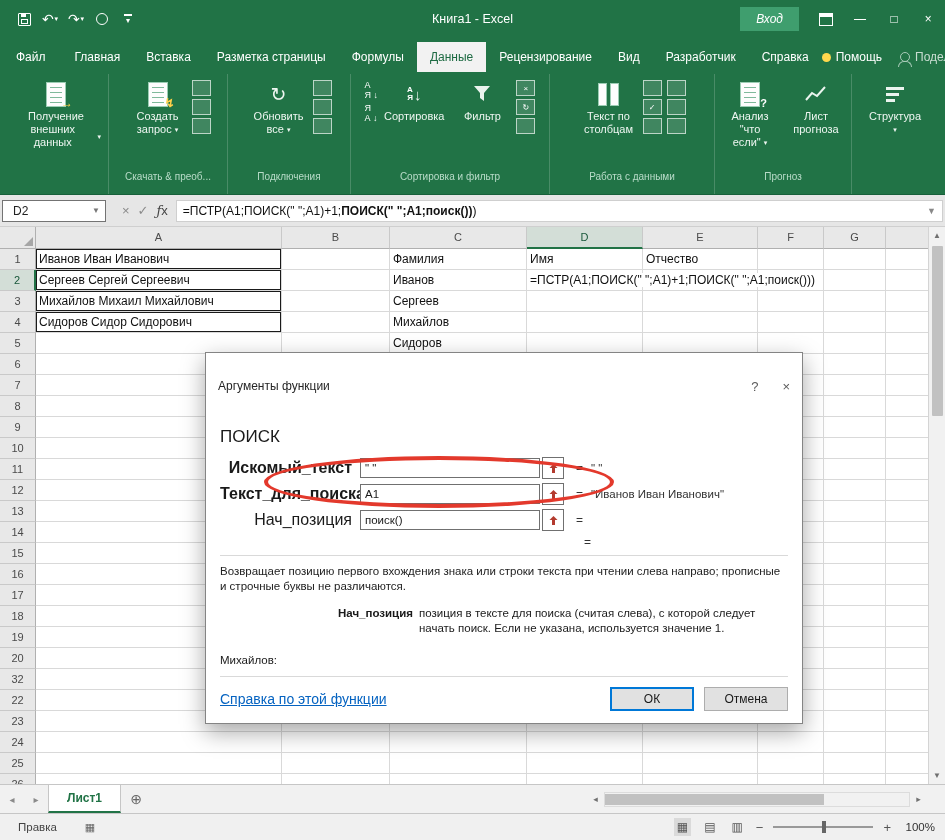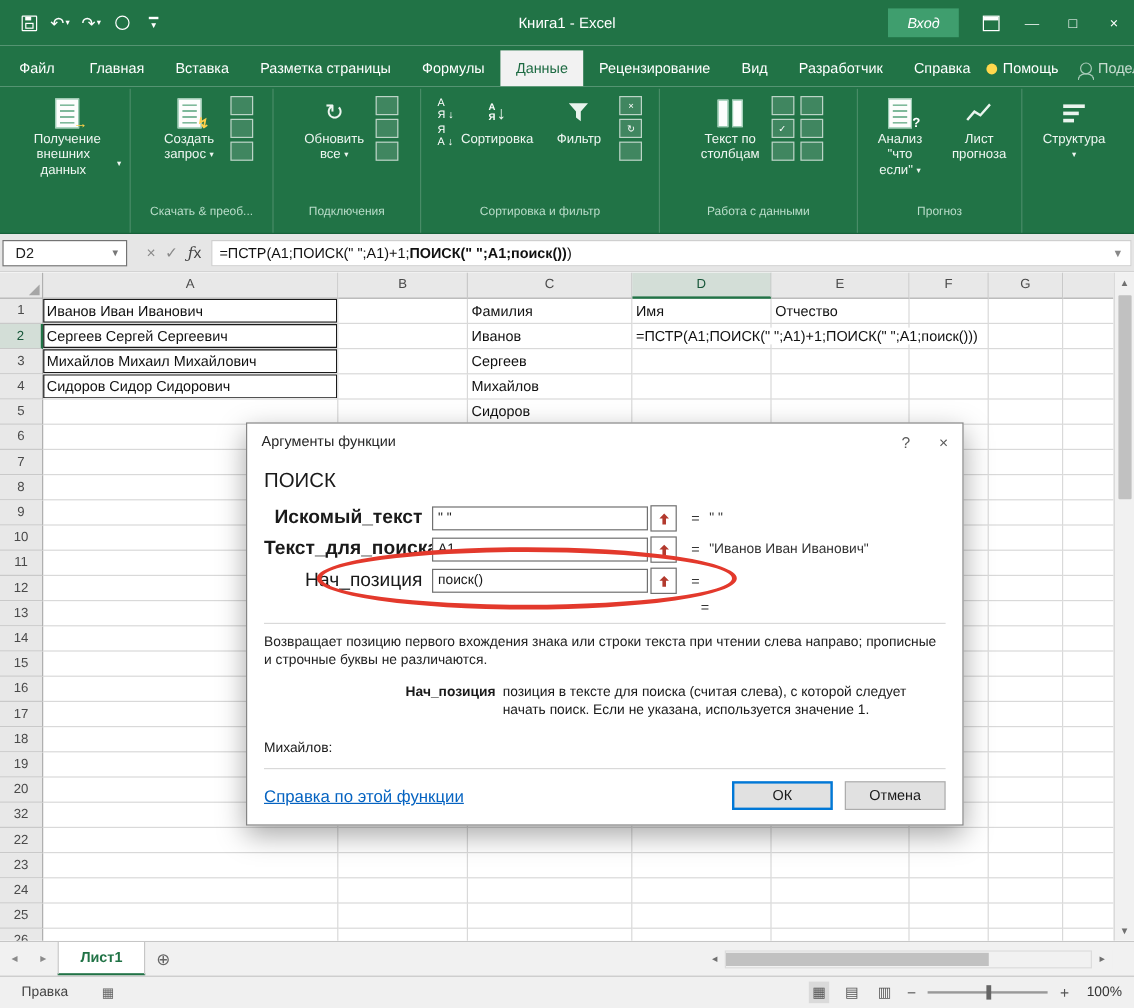--- a/index.html
+++ b/index.html
@@ -114,21 +114,21 @@
   .sb-right{margin-left:auto;display:flex;align-items:center;gap:10px;}
   .viewbtn{font-size:12px;color:#555;padding:2px 3px;}
   .viewbtn.active{background:#dadada;}
   .zminus,.zplus{color:#555;font-size:13px;}
   .ztrack{width:100px;height:2px;background:#999;position:relative;}
   .zthumb{position:absolute;left:49%;top:-5px;width:4px;height:12px;background:#666;}
   .zoomlvl{min-width:34px;text-align:right;color:#333;}
 
   
   .dialog{position:absolute;left:205px;top:352px;width:596px;background:#fff;border:1px solid #848484;box-shadow:0 8px 22px rgba(0,0,0,.35);z-index:10;font-size:12px;color:#1a1a1a;}
-  .dtitle{height:30px;display:flex;align-items:center;padding:0 12px;font-size:12px;color:#262626;text-align:right;}
+  .dtitle{height:30px;display:flex;align-items:center;padding:18px 12px;font-size:12px;color:#262626;text-align:right;}
   .dbtns{margin-left:auto;display:flex;gap:24px;color:#5a5a5a;font-size:13px;}
   .dbody{padding:2px 14px 12px;}
   .fname{font-size:17px;padding:6px 0 10px;}
   .frow{display:flex;align-items:center;height:22px;margin-bottom:4px;}
   .flabel{width:140px;text-align:right;font-size:16px;padding-right:8px;white-space:nowrap;box-sizing:border-box;}
   .flabel.req{font-weight:700;}
   .finput{width:180px;height:20px;border:1px solid #707070;display:flex;align-items:center;padding:0 4px;font-size:11.5px;box-sizing:border-box;background:#fff;}
   .fpick{width:22px;height:22px;border:1px solid #707070;margin-left:2px;display:flex;align-items:center;justify-content:center;box-sizing:border-box;background:#fff;}
   .feq{margin:0 8px 0 12px;color:#333;}
   .fresult{font-size:11.5px;color:#333;white-space:nowrap;}

